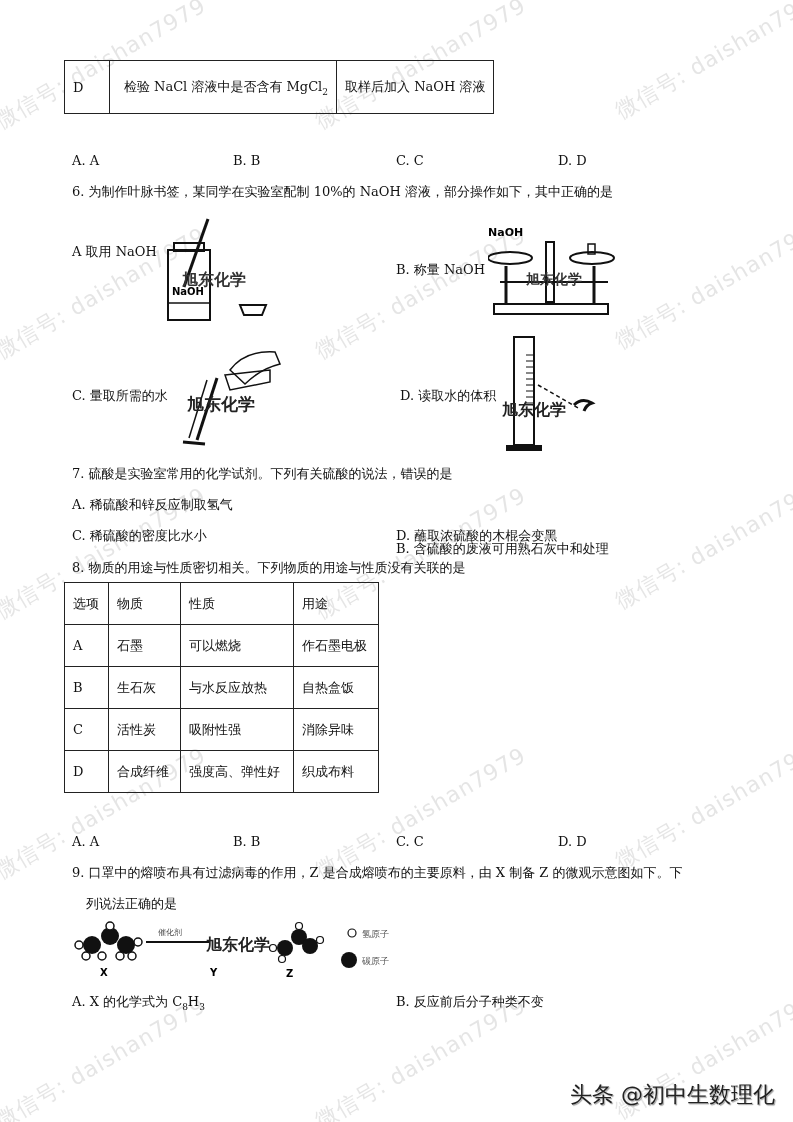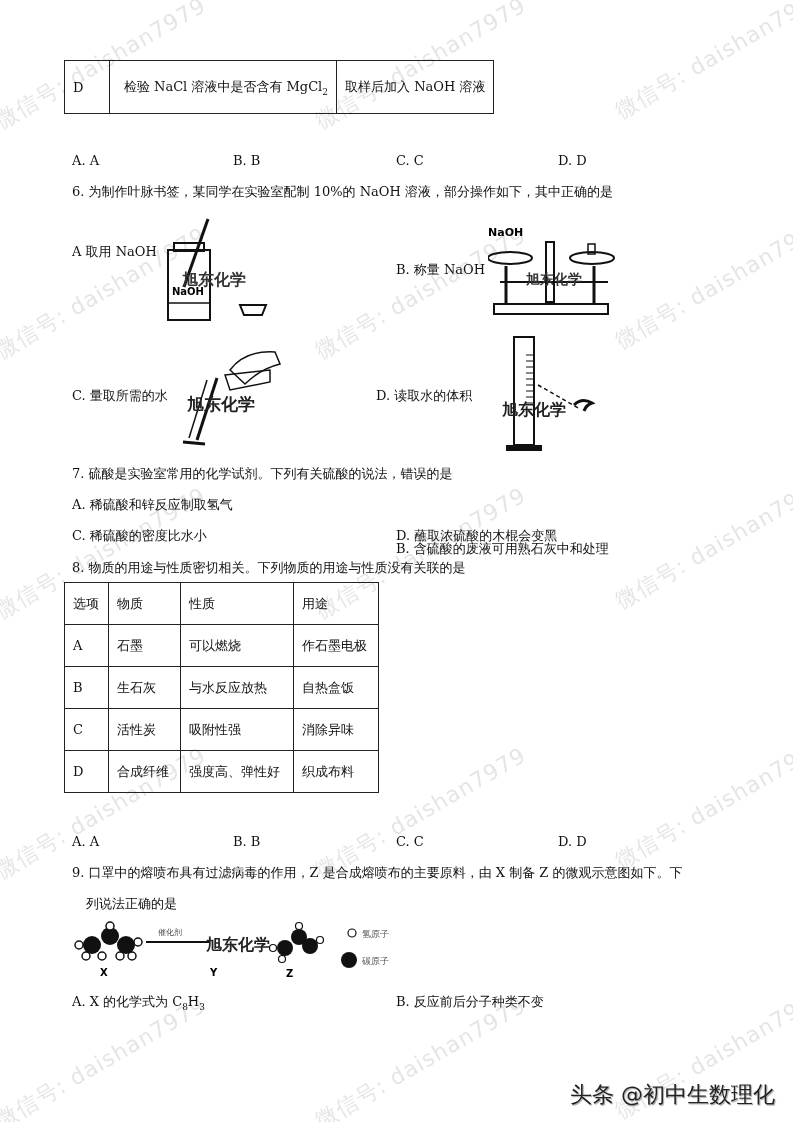--- a/index.html
+++ b/index.html
@@ -82,21 +82,21 @@
 <div class="abs txt" style="left:72px;top:388px;">C.  量取所需的水</div>
 <svg class="fig" style="left:175px;top:340px;" width="110" height="110">
   <path d="M55 30 q15 -20 45 -18 l5 12 q-20 5 -35 20 z" fill="none" stroke="#111" stroke-width="1.5"></path>
   <path d="M50 35 l45 -5 l0 12 l-40 8 z" fill="none" stroke="#111" stroke-width="1.5"></path>
   <line x1="42" y1="38" x2="22" y2="100" stroke="#111" stroke-width="3"></line>
   <line x1="32" y1="40" x2="14" y2="98" stroke="#111" stroke-width="1.5"></line>
   <line x1="8" y1="102" x2="30" y2="104" stroke="#111" stroke-width="3"></line>
   <text x="12" y="70" font-size="17" font-weight="bold" fill="#222" font-family="DejaVu Sans, sans-serif">旭东化学</text>
 </svg>
 
-<div class="abs txt" style="left:376px;top:388px;">D.  读取水的体积</div>
+<div class="abs txt" style="left:400px;top:388px;">D.  读取水的体积</div>
 <svg class="fig" style="left:500px;top:335px;" width="100" height="120">
   <rect x="14" y="2" width="20" height="108" fill="none" stroke="#111" stroke-width="2"></rect>
   <g stroke="#111" stroke-width="1">
     <line x1="26" y1="20" x2="34" y2="20"></line>
       <line x1="26" y1="26" x2="34" y2="26"></line>
       <line x1="26" y1="32" x2="34" y2="32"></line>
     <line x1="26" y1="38" x2="34" y2="38"></line>
       <line x1="26" y1="44" x2="34" y2="44"></line>
       <line x1="26" y1="50" x2="34" y2="50"></line>
     <line x1="26" y1="56" x2="34" y2="56"></line>

